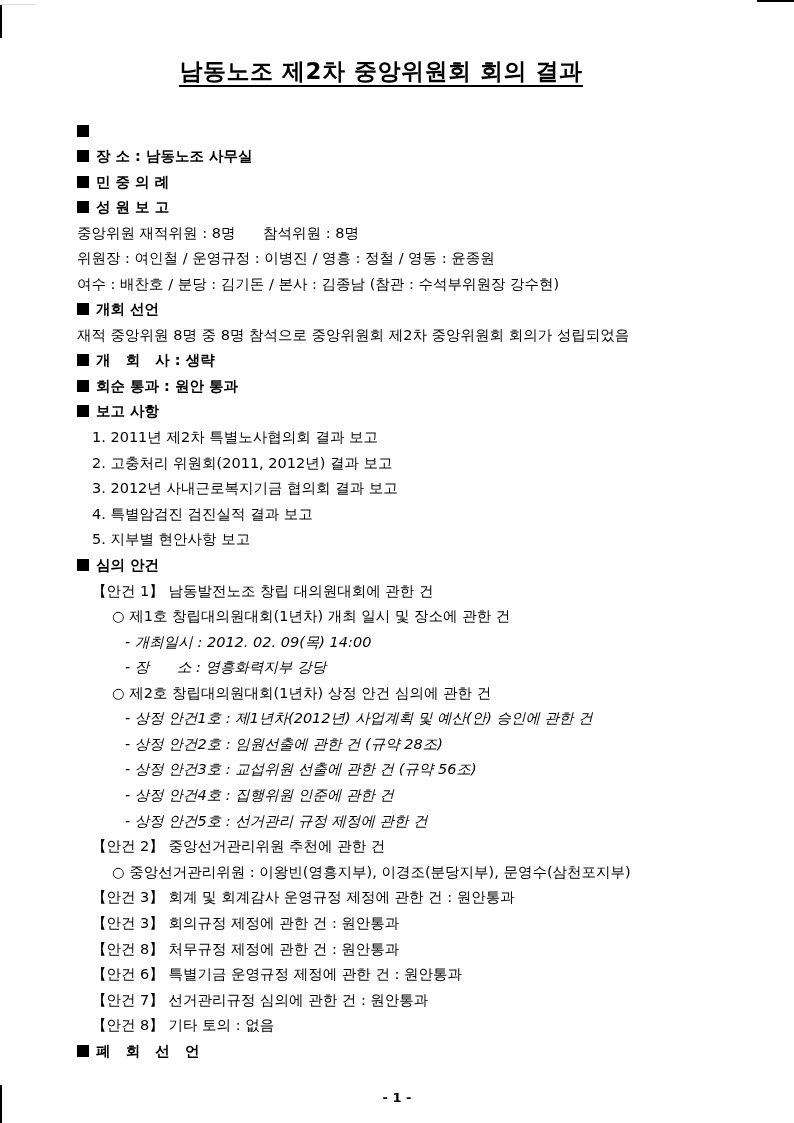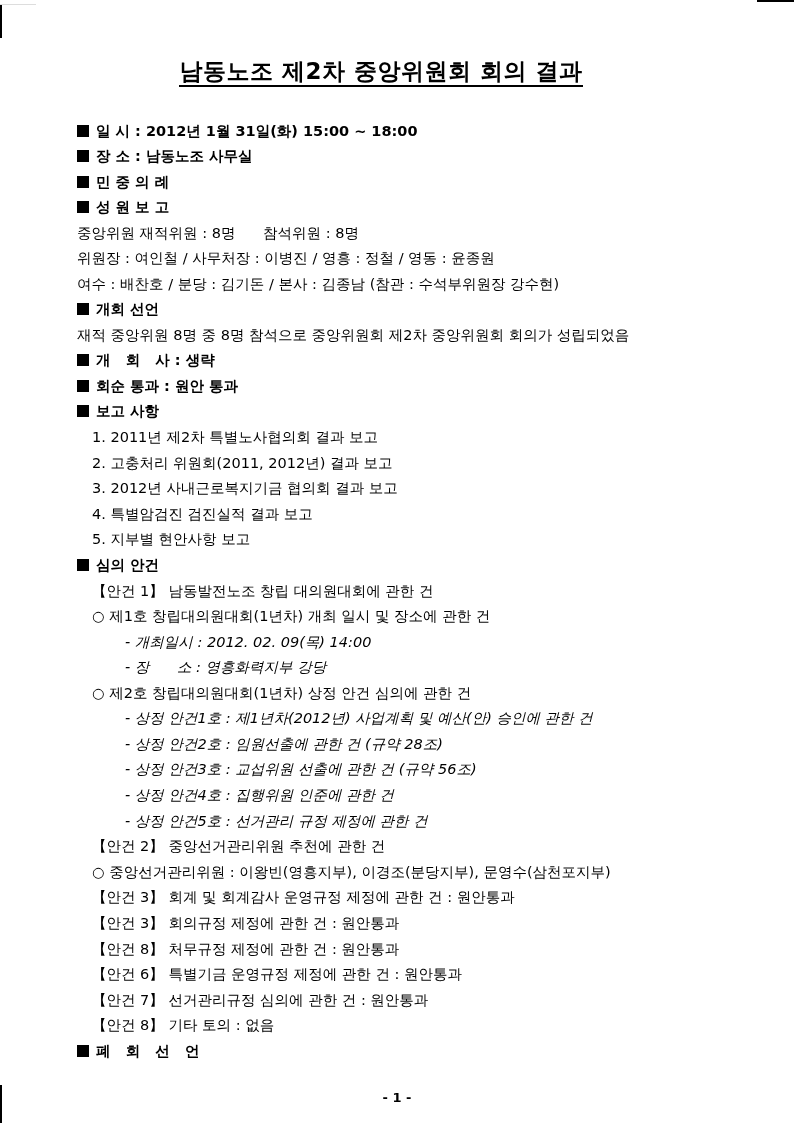--- a/index.html
+++ b/index.html
@@ -13,44 +13,44 @@
 
   .title { position: absolute; left: 0; width: 762px; top: 56px; text-align: center; }
   .title span { font-size: 23px; font-weight: bold; letter-spacing: 0.5px;
                 border-bottom: 2px solid #000; padding-bottom: 1px; }
 
   .line { position: absolute; left: 77px; font-size: 14.5px; white-space: nowrap; line-height: 18px; }
   .h { font-weight: bold; }
   .h .sq { display: inline-block; width: 12px; height: 12px; background: #000;
            margin-right: 7px; vertical-align: -1px; }
   .ind1 { left: 92px; }
-  .ind2 { left: 92px; }
+  .ind2 { left: 112px; }
   .ind3 { left: 125px; font-style: italic; }
   .page-num { position: absolute; left: 0; width: 794px; top: 1090px; text-align: center;
               font-size: 13px; font-weight: bold; }
 </style>
 </head>
 <body>
 
 <div class="crop crop-tl-v"></div>
 <div class="crop crop-tl-h"></div>
 <div class="crop crop-tr-h"></div>
 <div class="crop crop-bl-v"></div>
 
 <div class="title">
   <span>남동노조 제2차 중앙위원회 회의 결과</span>
 </div>
 
-<div class="line h" style="top:122px"><span class="sq"></span><span>일 시 : 2012년 1월 31일(화) 15:00 ~ 18:00</span></div>
+<div class="line h" style="top:122px"><span class="sq"></span></div>
 <div class="line h" style="top:147px"><span class="sq"></span><span>장 소 : 남동노조 사무실</span></div>
 <div class="line h" style="top:173px"><span class="sq"></span><span>민 중 의 례</span></div>
 <div class="line h" style="top:198px"><span class="sq"></span><span>성 원 보 고</span></div>
 
 <div class="line" style="top:224px; white-space:pre">중앙위원 재적위원 : 8명      참석위원 : 8명</div>
-<div class="line" style="top:249px">위원장 : 여인철 / 사무처장 : 이병진 / 영흥 : 정철 / 영동 : 윤종원</div>
+<div class="line" style="top:249px">위원장 : 여인철 / 운영규정 : 이병진 / 영흥 : 정철 / 영동 : 윤종원</div>
 <div class="line" style="top:275px">여수 : 배찬호 / 분당 : 김기돈 / 본사 : 김종남 (참관 : 수석부위원장 강수현)</div>
 
 <div class="line h" style="top:300px"><span class="sq"></span><span>개회 선언</span></div>
 <div class="line" style="top:326px">재적 중앙위원 8명 중 8명 참석으로 중앙위원회 제2차 중앙위원회 회의가 성립되었음</div>
 <div class="line h" style="top:351px; white-space:pre"><span class="sq"></span><span>개   회   사 : 생략</span></div>
 <div class="line h" style="top:377px"><span class="sq"></span><span>회순 통과 : 원안 통과</span></div>
 <div class="line h" style="top:402px"><span class="sq"></span><span>보고 사항</span></div>
 
 <div class="line ind1" style="top:428px">1. 2011년 제2차 특별노사협의회 결과 보고</div>
 <div class="line ind1" style="top:454px">2. 고충처리 위원회(2011, 2012년) 결과 보고</div>

